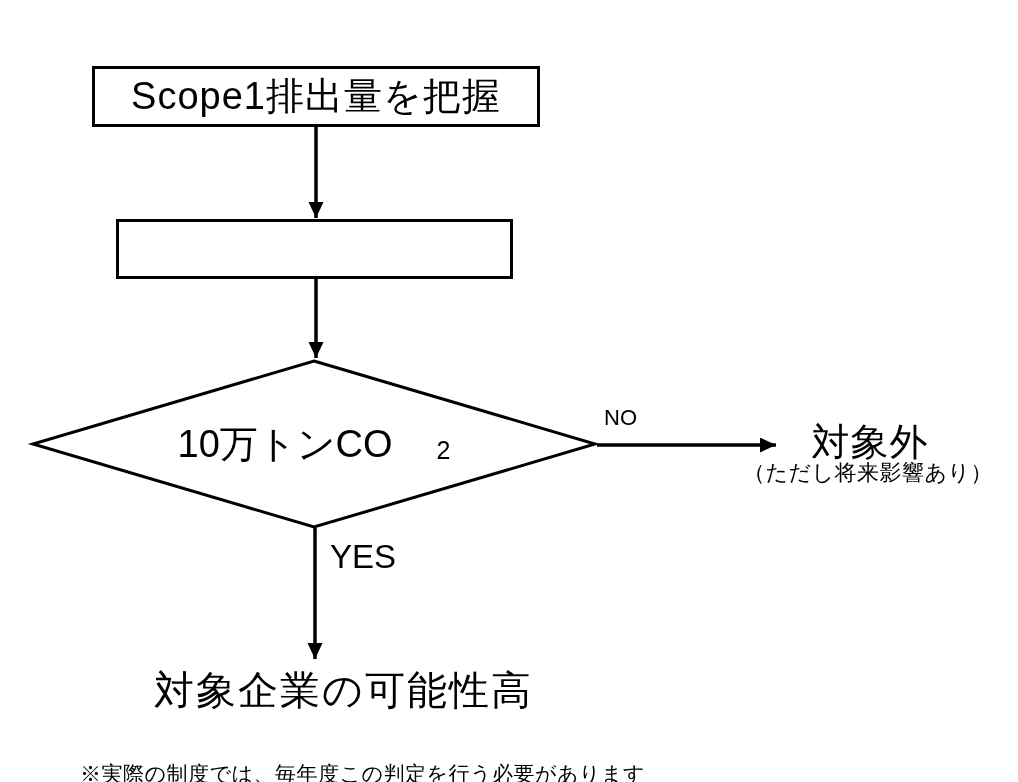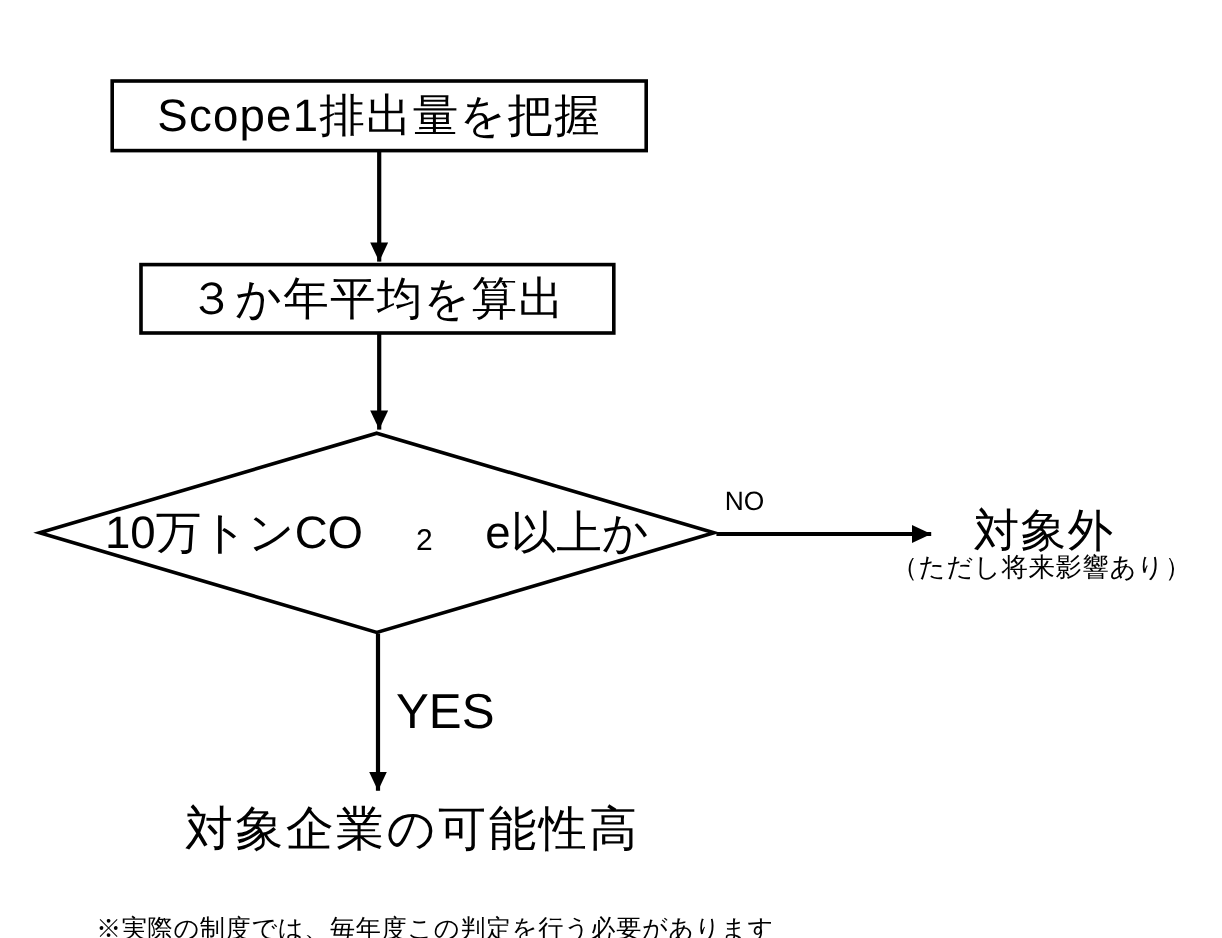--- a/index.html
+++ b/index.html
@@ -44,21 +44,21 @@
     font-size: 38px;
     gap: 44px;
   }
   .lbl-diamond sub {
     font-size: 25px;
     line-height: 0;
     position: relative;
     top: 6px;
   }
   .lbl-no  { left: 604px; top: 387px; font-size: 22px; }
-  .lbl-yes { left: 330px; top: 552px; font-size: 41px; }
+  .lbl-yes { left: 330px; top: 520px; font-size: 33px; }
   .lbl-excluded {
     left: 770px; top: 399px; width: 200px;
     text-align: center; font-size: 38px; letter-spacing: 1px;
   }
   .lbl-excluded-note {
     left: 738px; top: 440px; width: 260px;
     text-align: center; font-size: 22px; letter-spacing: 0.5px;
   }
   .lbl-target {
     left: 141px; top: 645px; width: 392px;
@@ -90,26 +90,24 @@
 
     <line x1="316" y1="260" x2="316" y2="340" stroke="#000000" stroke-width="3.5" marker-end="url(#arrowhead)"></line>
 
     <line x1="597" y1="427" x2="776" y2="427" stroke="#000000" stroke-width="3.5" marker-end="url(#arrowhead)"></line>
 
     <line x1="315" y1="510" x2="315" y2="641" stroke="#000000" stroke-width="3.5" marker-end="url(#arrowhead)"></line>
   </svg>
 
   <div class="txt box-label lbl-box1">Scope1排出量を把握</div>
 
-  <div class="txt box-label lbl-box2">３か年平均を算出</div>
 
   <div class="txt lbl-diamond">
       <span>10万トンCO</span>
       <sub>2</sub>
-      <span>e以上か</span>
     </div>
 
   <div class="txt lbl-no">NO</div>
 
   <div class="txt lbl-yes">YES</div>
 
   <div class="txt lbl-excluded">対象外</div>
 
   <div class="txt lbl-excluded-note">（ただし将来影響あり）</div>
 

